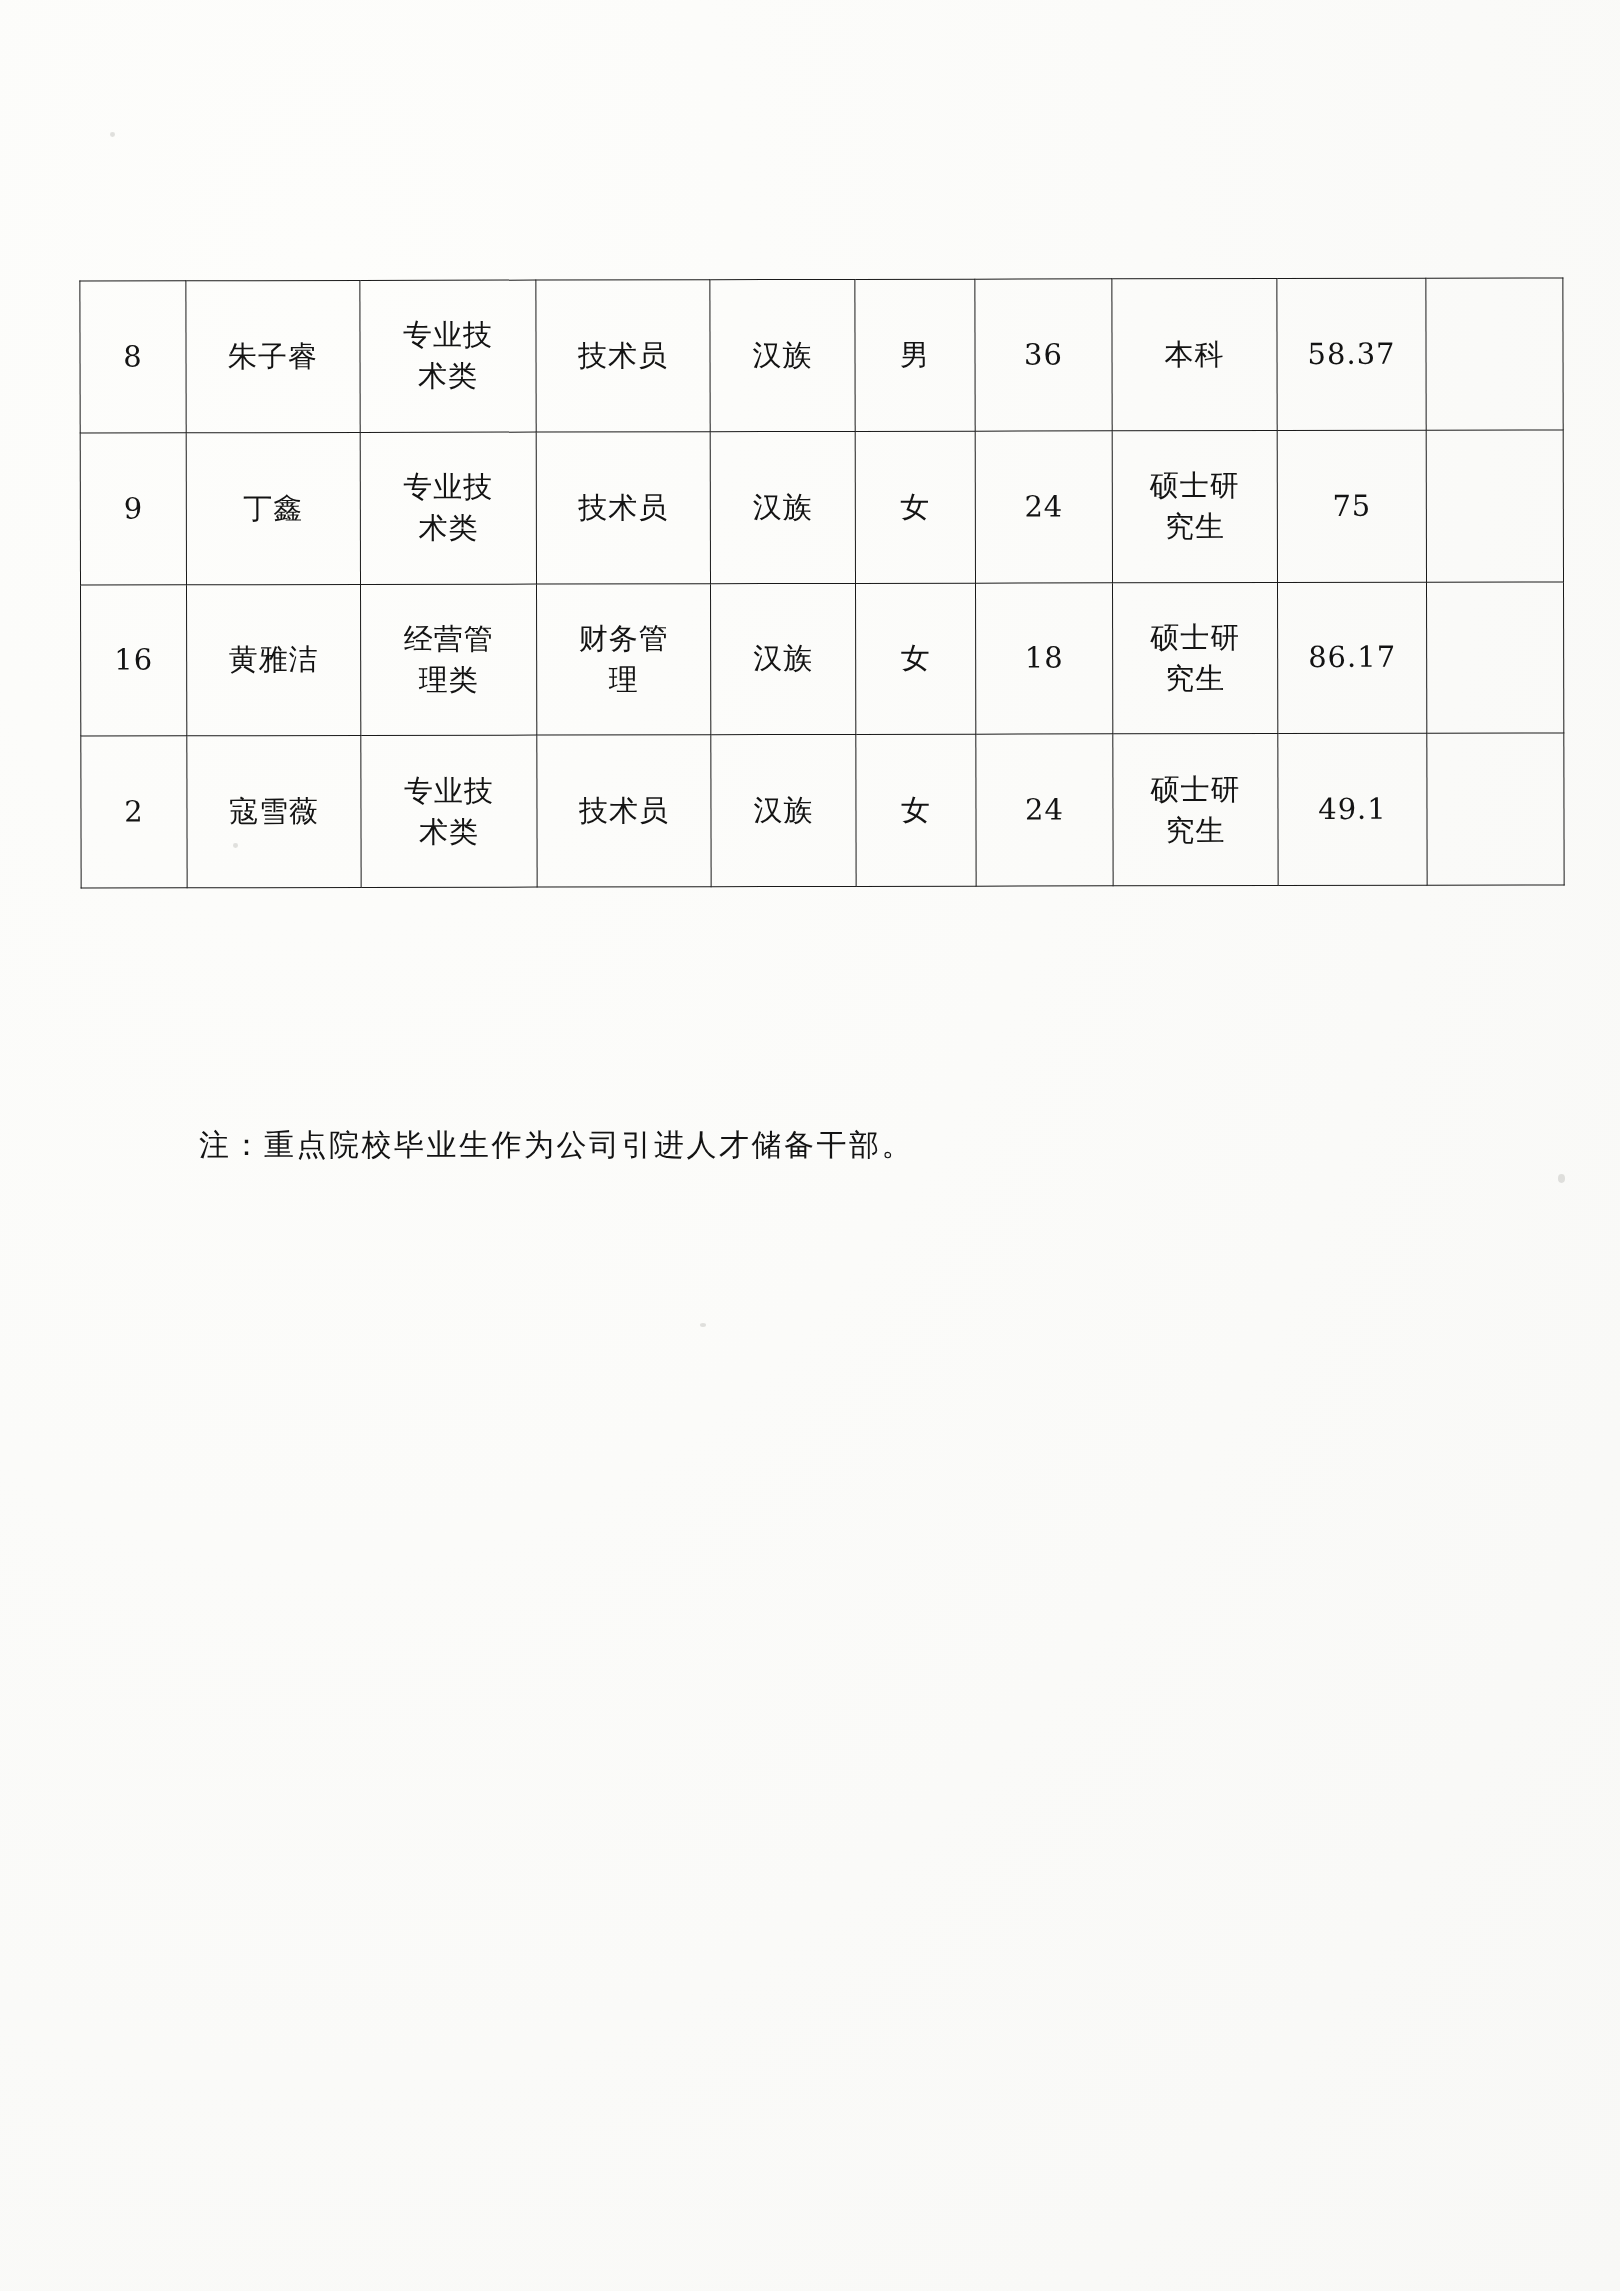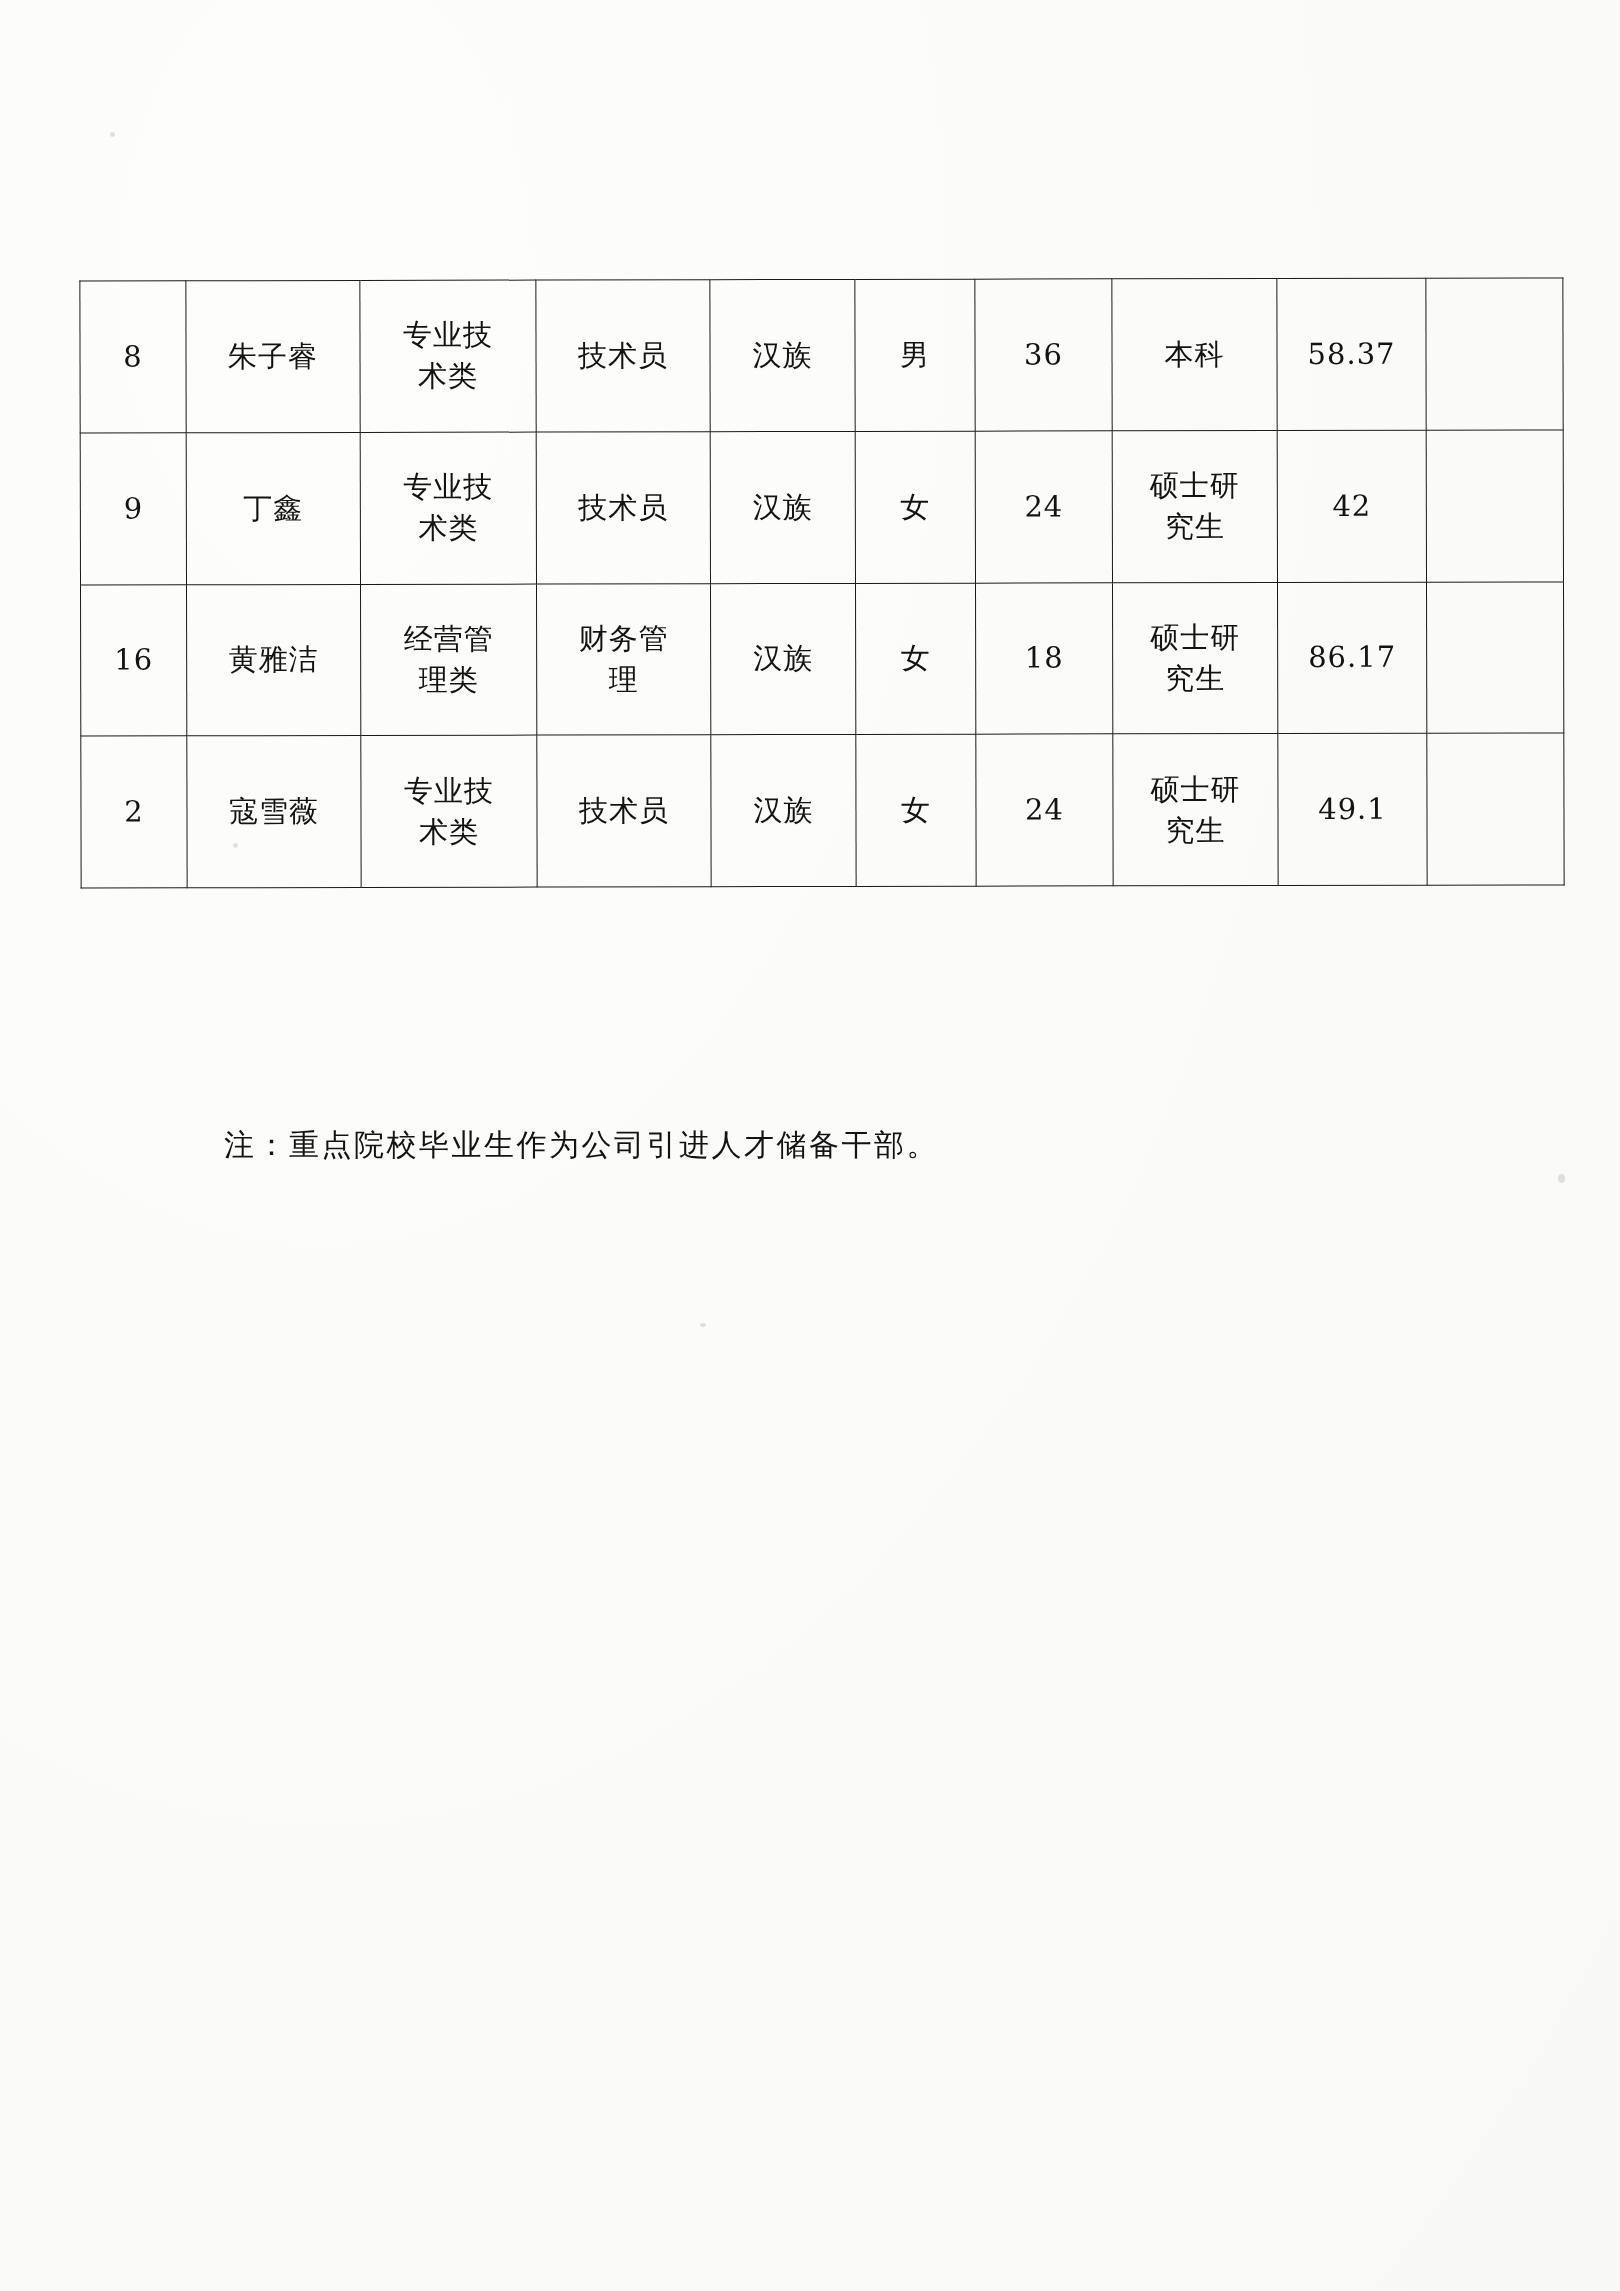--- a/index.html
+++ b/index.html
@@ -68,21 +68,21 @@
 
   tr.row td { height: 139px; }
 
   .num {
     font-family: "DejaVu Serif", "Liberation Serif", serif;
     letter-spacing: 2px;
   }
 
   .note {
     position: absolute;
-    left: 224px;
+    left: 199px;
     top: 1125px;
     font-size: 30px;
     letter-spacing: 2.5px;
     white-space: nowrap;
   }
 
   
   .wobble-a { transform: rotate(-0.12deg); }
 </style>
 </head>
@@ -127,21 +127,21 @@
           <td class="num">9</td>
           <td>丁鑫</td>
           <td style="white-space:pre-line">专业技
 术类</td>
           <td style="white-space:pre-line">技术员</td>
           <td>汉族</td>
           <td>女</td>
           <td class="num">24</td>
           <td style="white-space:pre-line">硕士研
 究生</td>
-          <td class="num">42</td>
+          <td class="num">75</td>
           <td></td>
         </tr>
         <tr class="row">
           <td class="num">16</td>
           <td>黄雅洁</td>
           <td style="white-space:pre-line">经营管
 理类</td>
           <td style="white-space:pre-line">财务管
 理</td>
           <td>汉族</td>

